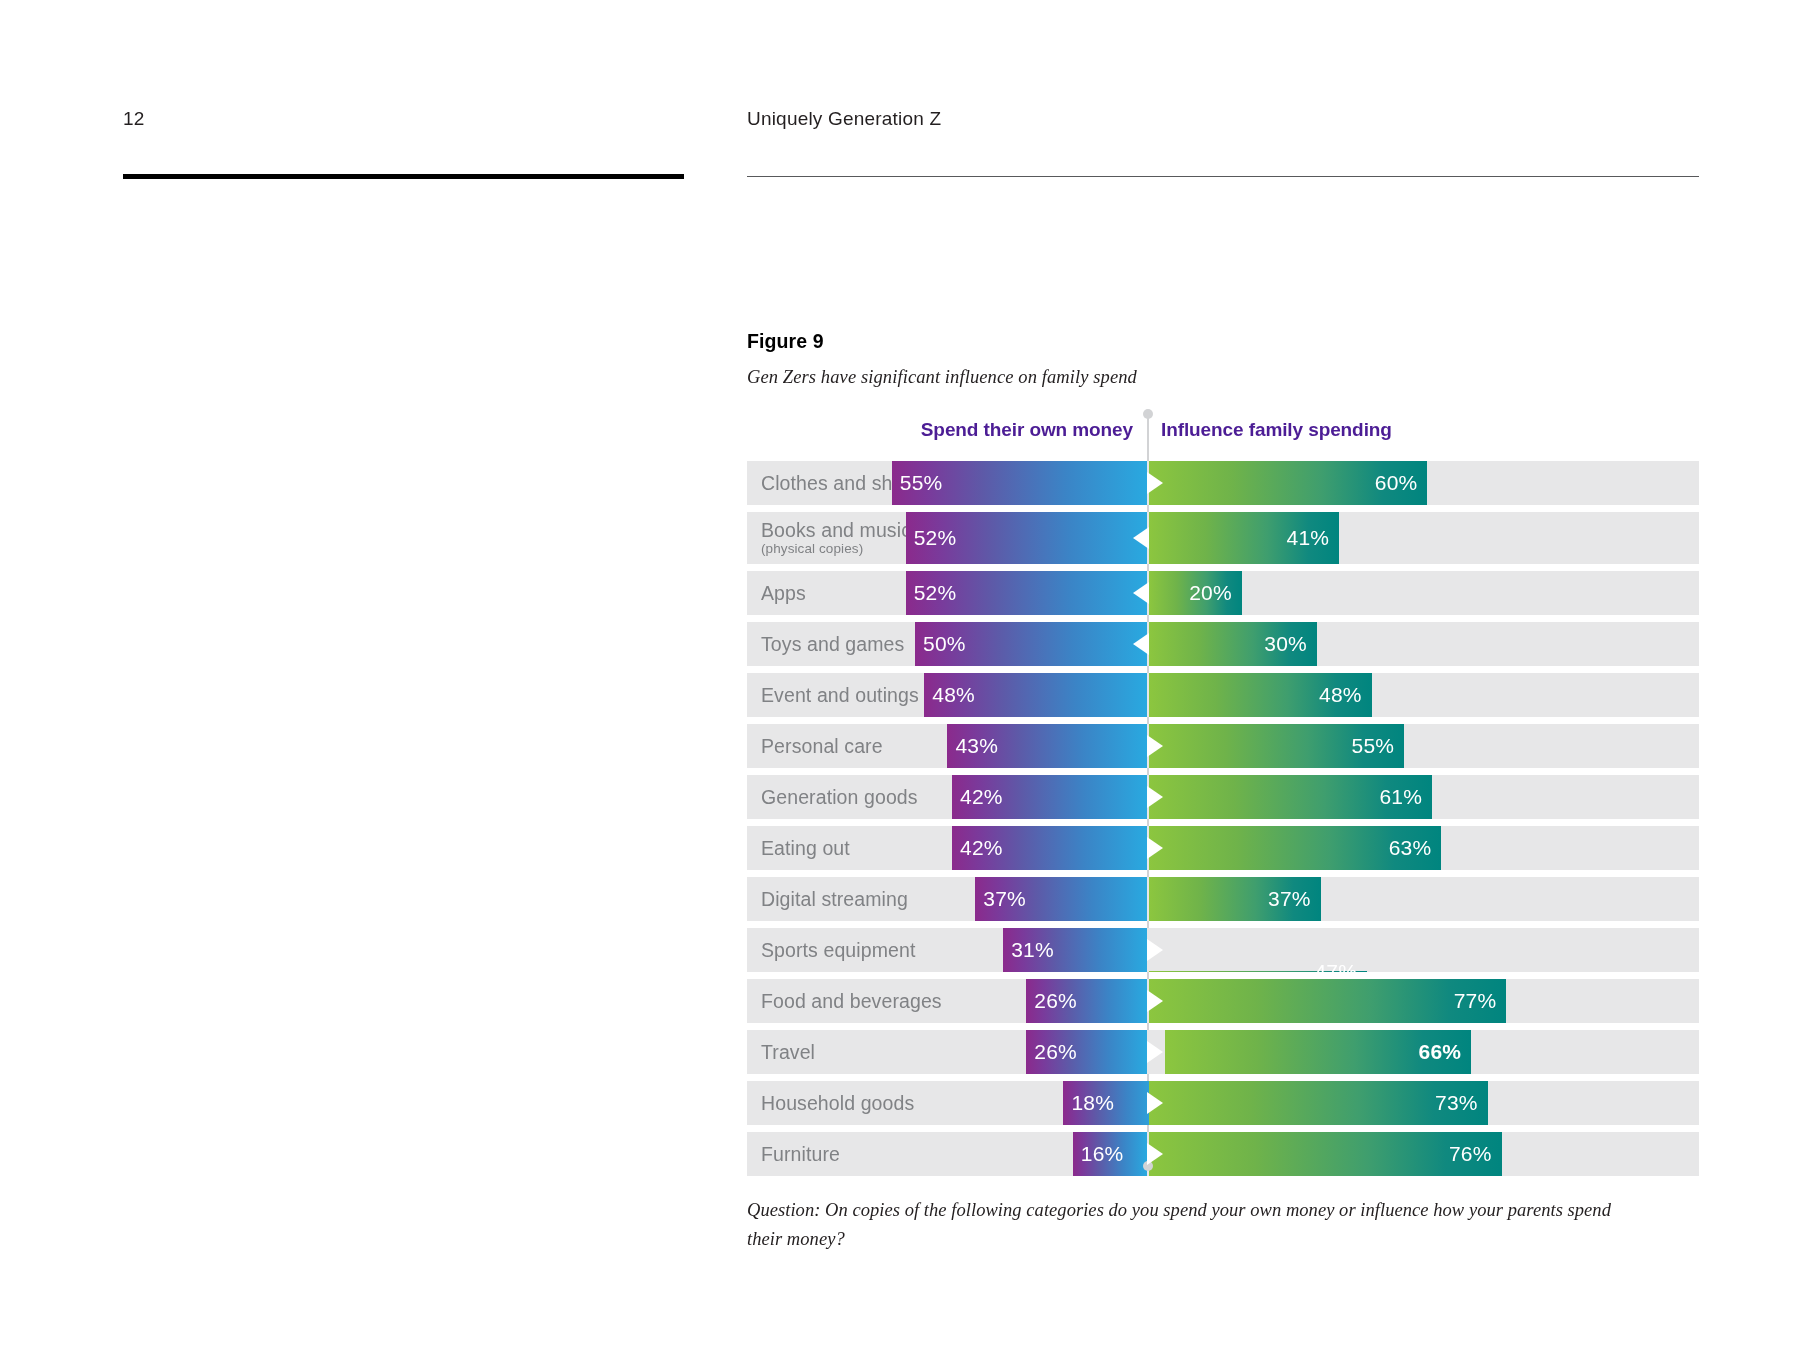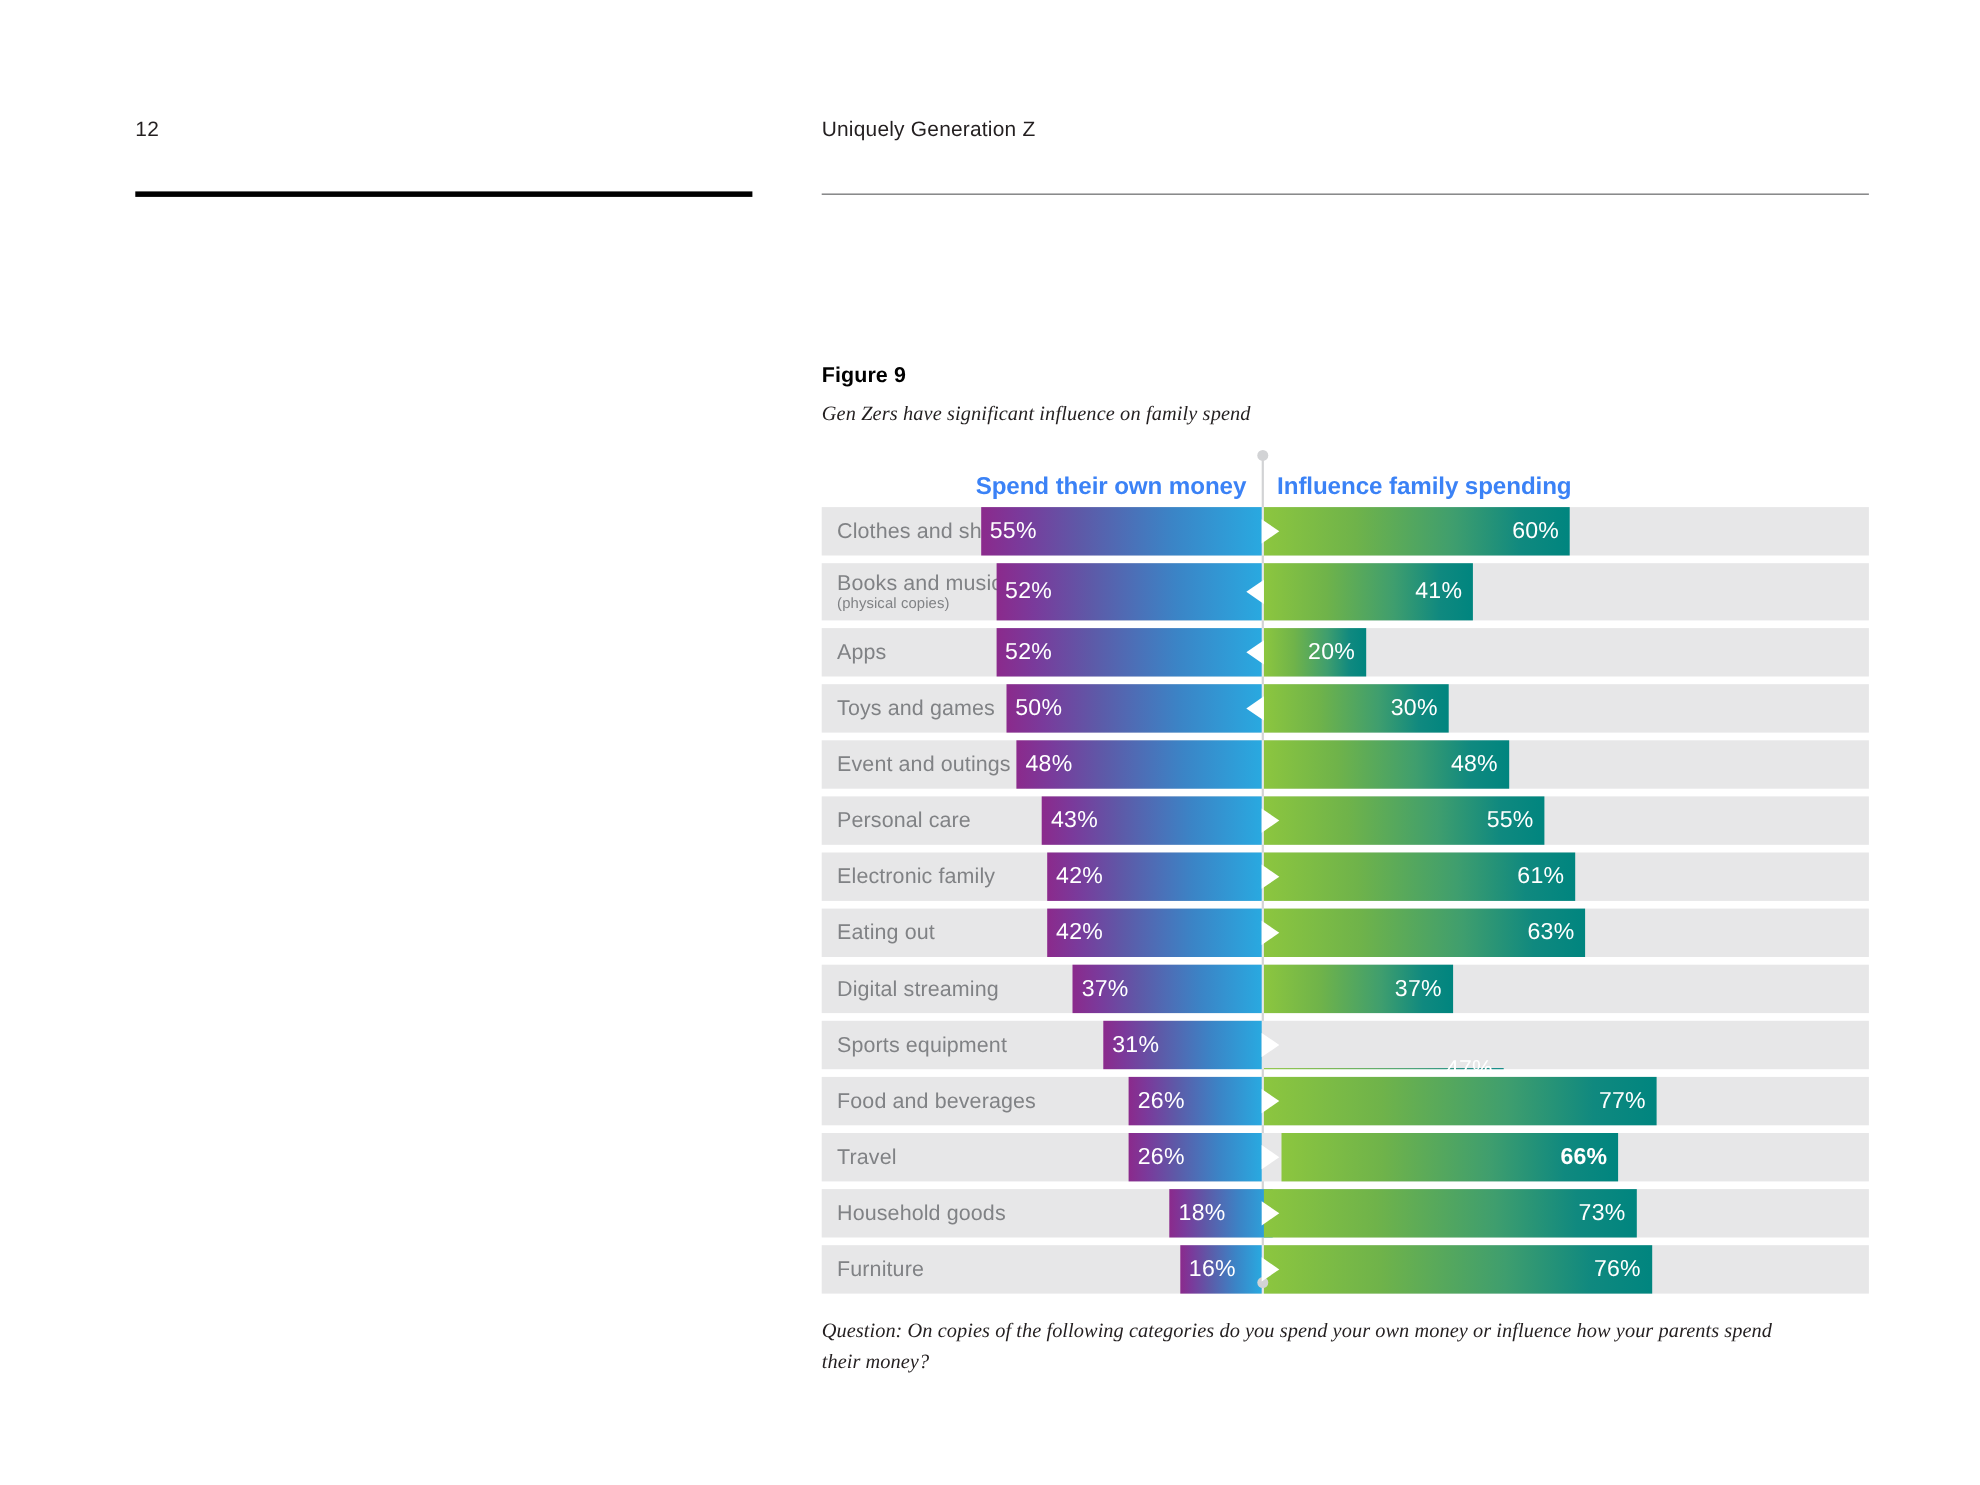--- a/index.html
+++ b/index.html
@@ -55,22 +55,22 @@
     position:absolute;width:10px;height:10px;border-radius:50%;
     background:#d2d3d5;left:396px;
   }
   .axis-dot.top{top:-4px;}
   .axis-dot.bottom{top:748px;}
 
   .col-headers{
     position:relative;height:44px;
   }
   .col-head{
-    position:absolute;top:16px;
-    font-size:22px;font-weight:bold;color:#3b82f6;letter-spacing:-0.1px;
+    position:absolute;top:6px;
+    font-size:19px;font-weight:bold;color:#4c1d95;letter-spacing:-0.1px;
   }
   .col-head.left{right:566px;}   
   .col-head.right{left:414px;}
 
   .rows{position:relative;margin-top:4px;}
 
   .row{
     position:relative;
     height:44px;
     margin-bottom:7px;
@@ -226,21 +226,21 @@
             <span class="val left">43%</span>
           </div>
           <div class="bar-right" style="left: 402px; width: 255.2px;">
             <span class="val right">55%</span>
           </div>
           <div class="arrow right"></div>
         </div>
         <div class="row">
           <div class="track"></div>
           <div class="label">
-            <span>Electronic family</span>
+            <span>Generation goods</span>
           </div>
           <div class="bar-left" style="left: 205.12px; width: 194.88px;">
             <span class="val left">42%</span>
           </div>
           <div class="bar-right" style="left: 402px; width: 283.04px;">
             <span class="val right">61%</span>
           </div>
           <div class="arrow right"></div>
         </div>
         <div class="row">

